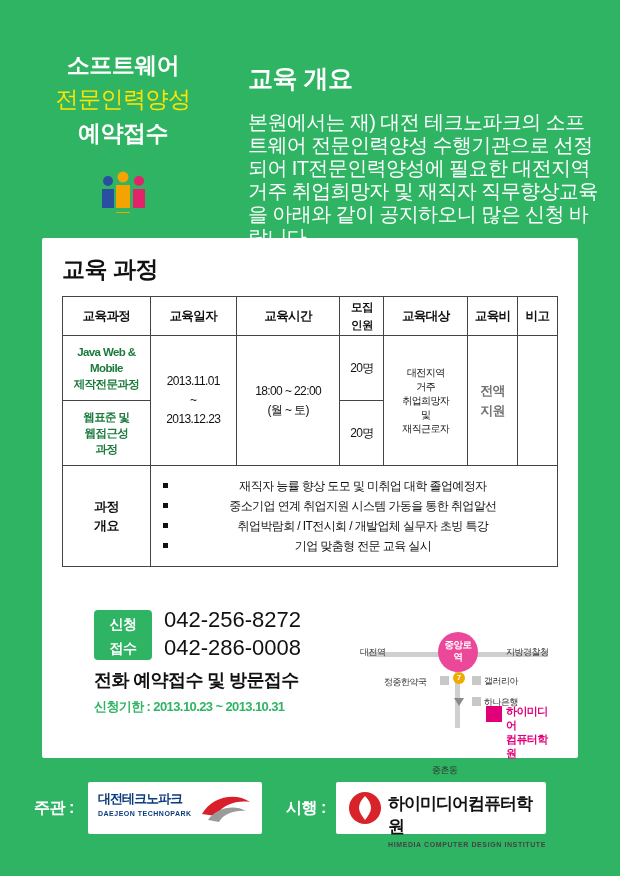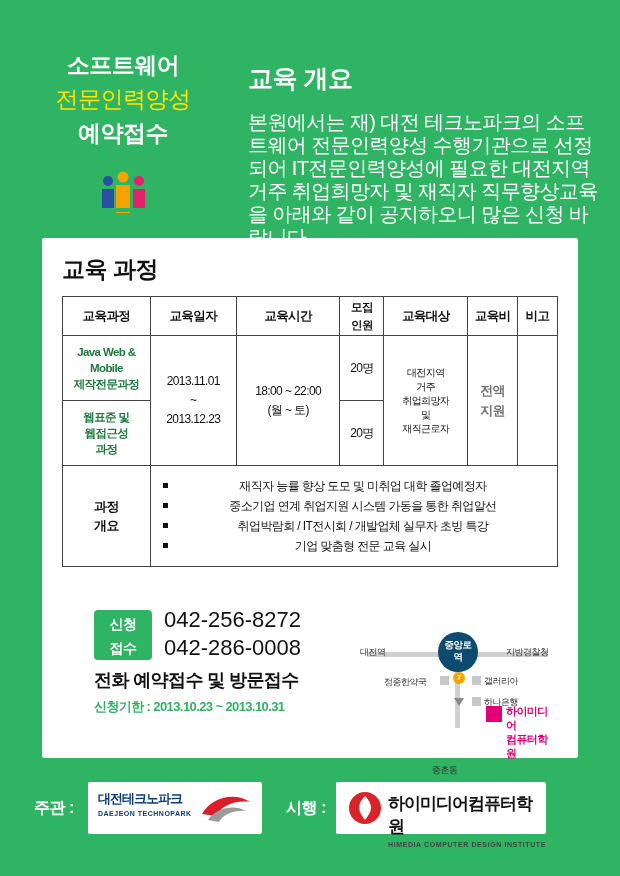--- a/index.html
+++ b/index.html
@@ -69,21 +69,21 @@
   .reserve { position:absolute; left:52px; top:430px; font-size:18px; font-weight:bold; color:#111; letter-spacing:-0.6px; }
   .deadline { position:absolute; left:52px; top:460px; font-size:13px; font-weight:bold; color:#2eb463; letter-spacing:-0.6px; }
   .note { position:absolute; left:52px; top:486px; font-size:11.5px; color:#333; letter-spacing:-0.6px; }
 
   
   .map { position:absolute; left:318px; top:368px; width:196px; height:130px; }
   .map .road-h { position:absolute; left:8px; top:46px; width:180px; height:5px; background:#cfcfcf; }
   .map .road-v { position:absolute; left:95px; top:48px; width:5px; height:74px; background:#cfcfcf; }
   .map .station {
     position:absolute; left:78px; top:26px; width:40px; height:40px; border-radius:50%;
-    background:#0c4a6e; color:#fff; font-size:9.5px; font-weight:bold; text-align:center;
+    background:#ec4899; color:#fff; font-size:9.5px; font-weight:bold; text-align:center;
     line-height:12px; padding-top:7px; letter-spacing:-0.5px;
   }
   .map .lbl { position:absolute; font-size:9px; color:#333; letter-spacing:-0.5px; white-space:nowrap; }
   .map .lbl-l { left:0px; top:40px; }
   .map .lbl-r { left:146px; top:40px; }
   .map .lbl-b { left:72px; top:119px;margin-top:39px; }
   .map .lbl-s1 { left:24px; top:70px; }
   .map .lbl-s2 { left:124px; top:69px; }
   .map .lbl-s3 { left:124px; top:90px; }
   .map .sq { position:absolute; width:9px; height:9px; background:#c8c8c8; }

